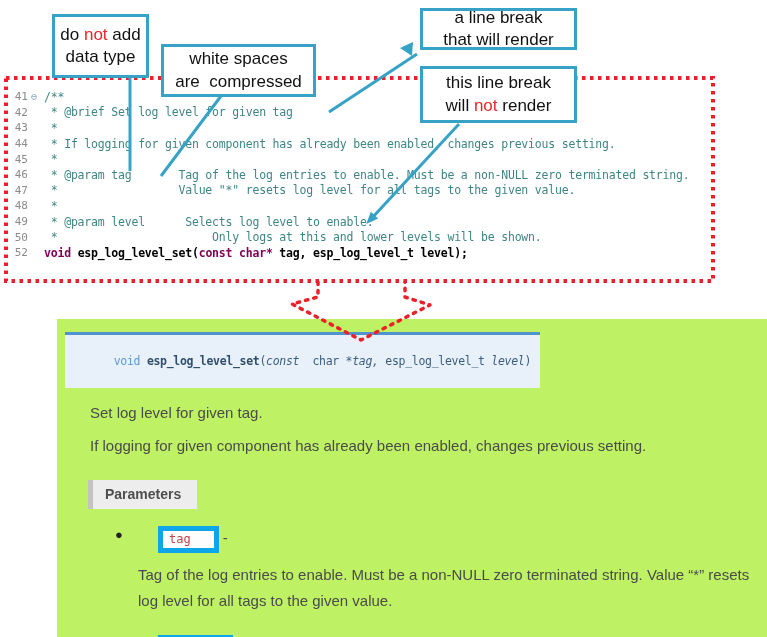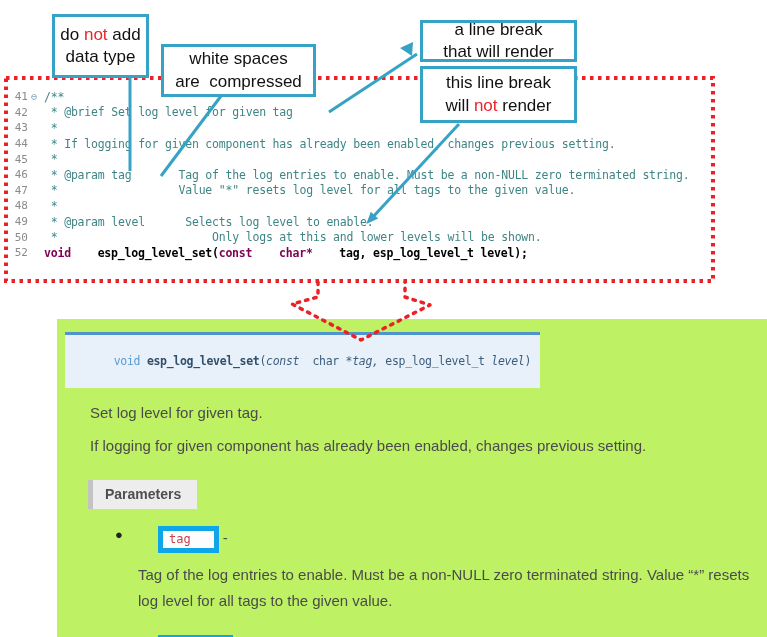--- a/index.html
+++ b/index.html
@@ -11,34 +11,34 @@
   #code-block { position:absolute; left:6px; top:89px; z-index:1; }
   .code-row { display:flex; height:15.6px; align-items:center; }
   .gutter-num { width:22px; text-align:right; font-family:"DejaVu Sans Mono", monospace;
                 font-size:11px; color:#8a8a8a; flex:0 0 22px; }
   .gutter-fold { width:12px; flex:0 0 12px; font-family:"DejaVu Sans Mono", monospace;
                  font-size:10px; color:#7ba3bd; text-align:center; cursor:default; }
   .code-text { white-space:pre; font-family:"DejaVu Sans Mono", monospace;
                font-size:11.5px; margin-left:4px; letter-spacing:-0.2px; }
   .tok-cmt { color:#3f8585; }
   .tok-kw  { color:#7f0055; font-weight:bold; }
-  .tok-pln { color:#000000; font-weight:bold;padding-left:20px; }
+  .tok-pln { color:#000000; font-weight:bold; }
 
   
   #overlay { position:absolute; left:0; top:0; z-index:2; pointer-events:none; }
 
   
   .callout { position:absolute; z-index:3; background:#ffffff;
              border:3px solid #36a2c5; display:flex; align-items:center; justify-content:center; }
   .callout-text { text-align:center; font-size:17px; color:#111; line-height:1.32; }
   .callout-text div { white-space:pre; }
   .callout-text .red { color:#e8262a; }
   #callout-c1 { left:52px;  top:14px; width:97px;  height:64px; }
   #callout-c2 { left:161px; top:44px; width:155px; height:53px; }
-  #callout-c3 { left:420px; top:20px;  width:157px; height:42px; }
+  #callout-c3 { left:420px; top:8px;  width:157px; height:42px; }
   #callout-c4 { left:420px; top:66px; width:157px; height:57px; }
 
   
   #doc-panel { position:absolute; left:57px; top:319px; width:710px; height:318px;
                background:#bef264; z-index:1; }
   #sig-bar { display:inline-block; margin:13px 0 0 8px; background:#e8f1f9;
              border-top:3px solid #4f94ce; padding:5px 9px 6px 9px;
              font-family:"DejaVu Sans Mono", monospace; font-size:11.5px;
              letter-spacing:-0.3px; color:#3c5e7e; white-space:pre; }
   .sig-kw   { color:#5b9bd5; }

